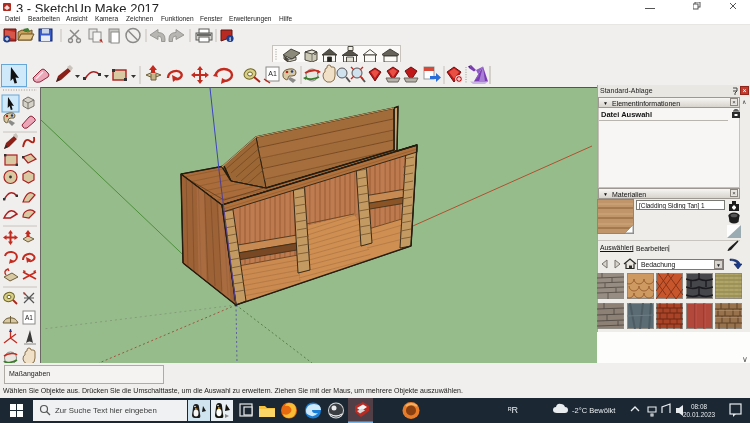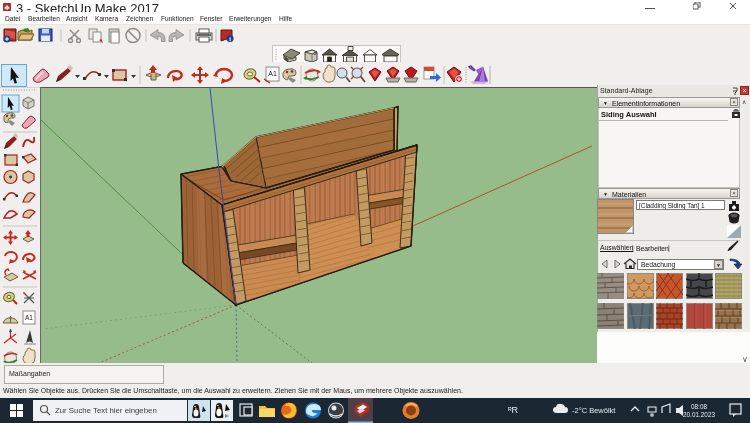--- a/index.html
+++ b/index.html
@@ -560,21 +560,21 @@
   </svg>
 <div class="abs" style="left:740px;top:86px;width:9px;height:9px;background:#c8392b;border:1px solid #8e261c;color:#fff;font-size:7px;text-align:center;line-height:8px">×</div>
 
 <div class="hdr abs" style="left:598px;top:97px;width:142px">
     <span style="position:absolute;left:4px;top:2px;font-size:5px">▼</span>
     <span style="position:absolute;left:13px;top:1.5px">Elementinformationen</span>
   </div>
 <div class="tinybtn abs" style="left:730px;top:98px">×</div>
 <div class="abs" style="left:742px;top:98px;font-size:6px;color:#333">∧</div>
 <div class="abs" style="left:598px;top:108px;width:142px;height:80px;background:#f7f6f4;border:1px solid #c5c1ba;border-top:none"></div>
-<div class="abs" style="left:601px;top:110px;font-size:7.5px;font-weight:bold;color:#111">Siding Auswahl</div>
+<div class="abs" style="left:601px;top:110px;font-size:7.5px;font-weight:bold;color:#111">Datei Auswahl</div>
 <svg class="abs" style="left:731px;top:109px" width="10" height="10">
     <rect x="1" y="3" width="8" height="6" fill="#2a2a2a"></rect>
     <path d="M3 3 V1 H7 V3 M5 0 V3" stroke="#2a2a2a" fill="none"></path>
     <rect x="3.5" y="5" width="3" height="2" fill="#fff"></rect>
   </svg>
 <div class="abs" style="left:599px;top:120px;width:129px;height:1px;background:#b8b4ae"></div>
 
 <div class="hdr abs" style="left:598px;top:188px;width:142px">
     <span style="position:absolute;left:4px;top:2px;font-size:5px">▼</span>
     <span style="position:absolute;left:13px;top:1.5px">Materialien</span>

